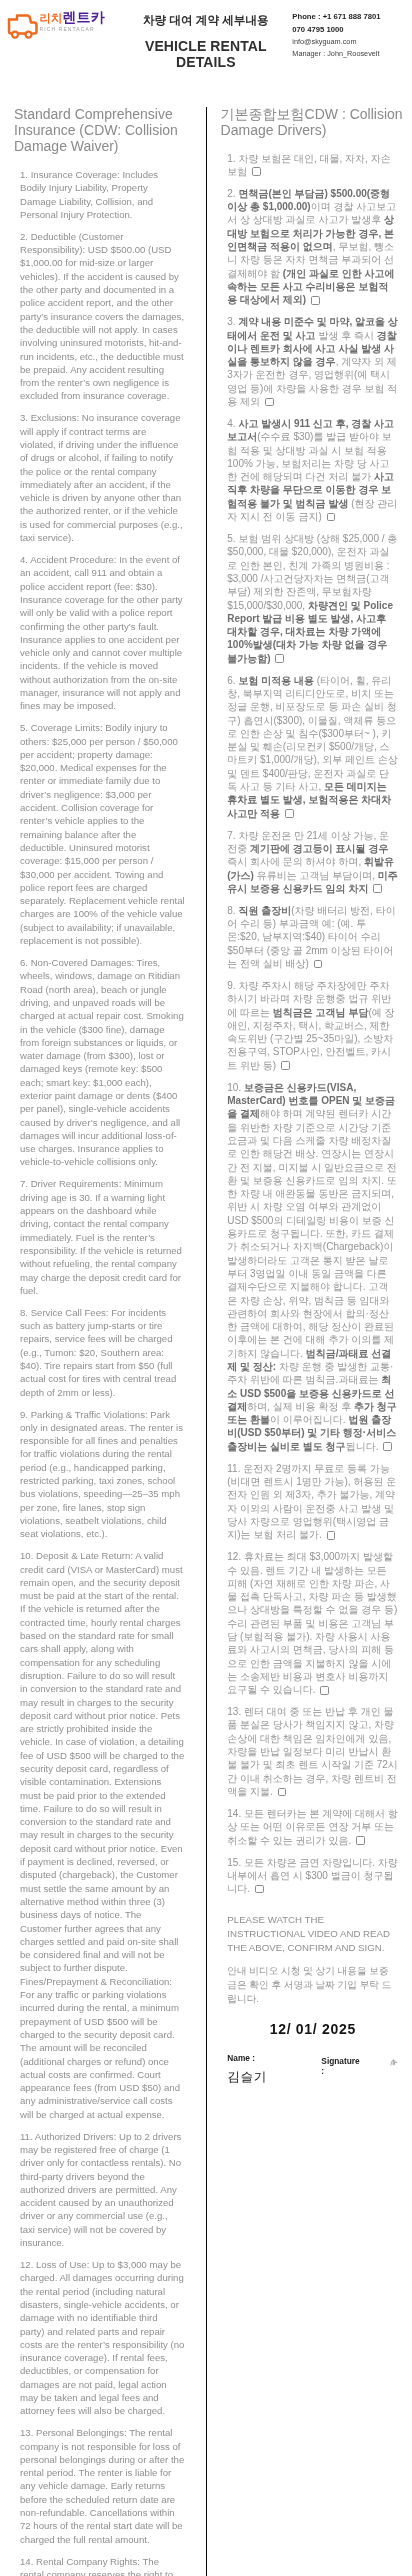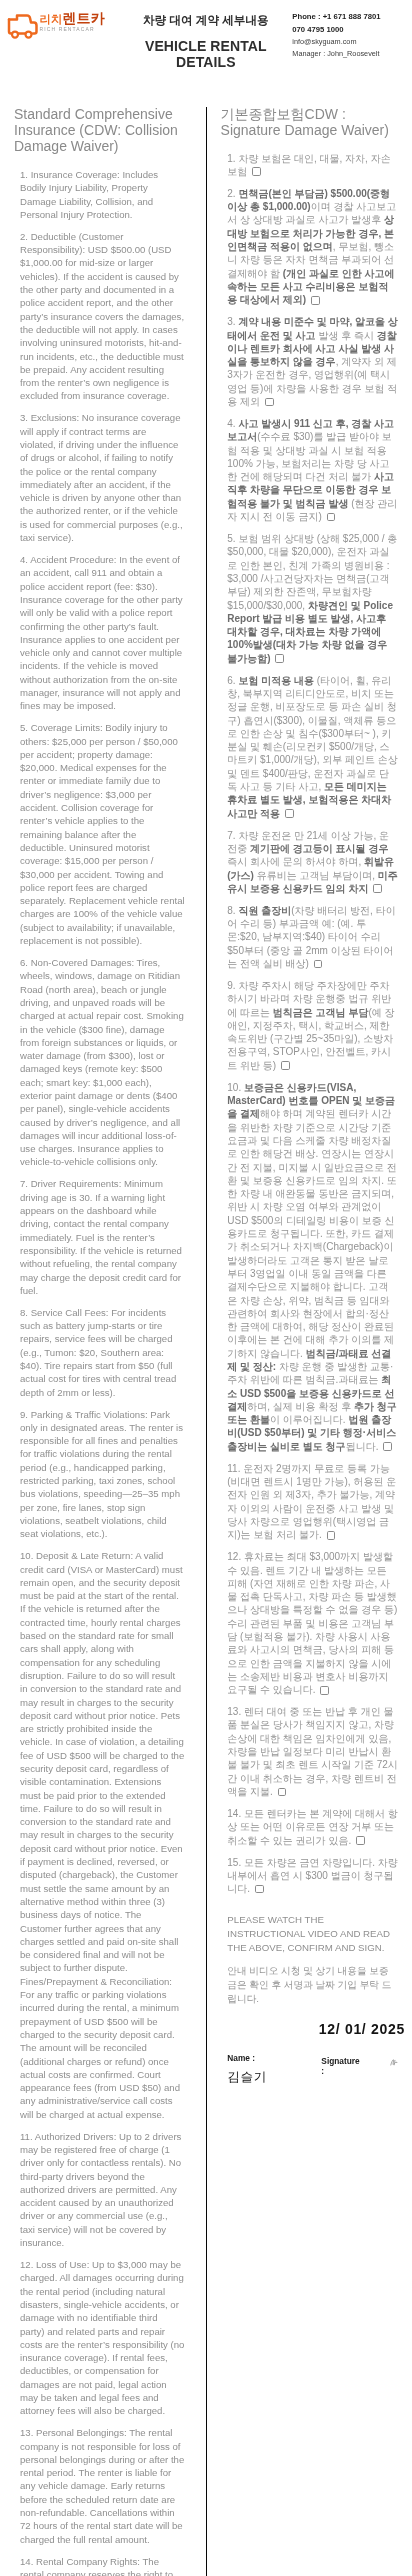--- a/index.html
+++ b/index.html
@@ -16,21 +16,21 @@
     display:flex;
     align-items:flex-start;
     padding:10.6px 6.7px 0 5.3px;
     box-sizing:border-box;
   }
   .logo{display:flex;align-items:flex-start;width:114px;}
   .logo svg{flex:0 0 auto;margin-top:1.3px;}
   .logo-text{margin-left:1.3px;line-height:1;}
   .logo-kr-line{white-space:nowrap;}
   .logo-kr-orange{color:#EE6A1F;font-weight:700;font-size:11.3px;}
-  .logo-kr-black{color:#c2410c;font-weight:700;font-size:14px;letter-spacing:0.3px;}
+  .logo-kr-black{color:#4c1d95;font-weight:700;font-size:14px;letter-spacing:0.3px;font-family:Liberation Mono, monospace;}
   .logo-sub{color:#9a9a9a;font-size:5px;letter-spacing:1.1px;margin-top:2px;}
   .title-block{flex:1;text-align:center;padding-top:1.3px;}
   .title-kr{
     color:#2f2f2f;font-weight:700;font-size:11.6px;line-height:1.35;
     width:133px;margin:0 auto;
   }
   .title-en{color:#2f2f2f;font-weight:700;font-size:14px;margin-top:10px;letter-spacing:0.1px;}
   .contact{width:114px;text-align:left;font-size:7.3px;line-height:1.6;padding-top:0.7px;}
   .contact .c-bold{color:#1f1f1f;font-weight:700;font-size:7.7px;}
   .contact .c-reg{color:#3e3e3e;}
@@ -79,21 +79,21 @@
   
   .notice-en{
     margin:17.3px 0 9.3px 0;padding:0 6.7px;
     font-size:9.7px;line-height:14px;color:#8f8f8f;
   }
   .notice-kr{
     margin:0 0 13.3px 0;padding:0 6.7px;
     font-size:9.7px;line-height:14px;color:#939393;
   }
   .date-value{
-    text-align:right;
+    text-align:center;
     font-size:14px;font-weight:700;color:#141414;
     letter-spacing:0.7px;
     margin:14.6px 0 16px 0;
   }
   .sign-row{display:flex;padding:0 6.7px;align-items:flex-start;}
   .sign-name{width:55%;}
   .sign-sig{width:45%;display:flex;align-items:flex-end;gap:24px;}
   .field-label{font-size:8.3px;font-weight:700;color:#202020;}
   .name-value{margin-top:6.7px;font-size:12.6px;color:#101010;letter-spacing:0.7px;}
   .sig-scribble{margin-left:5.3px;margin-top:-4px;}
@@ -151,21 +151,21 @@
           <p class="para">10. Deposit &amp; Late Return: A valid credit card (VISA or MasterCard) must remain open, and the security deposit must be paid at the start of the rental. If the vehicle is returned after the contracted time, hourly rental charges based on the standard rate for small cars shall apply, along with compensation for any scheduling disruption. Failure to do so will result in conversion to the standard rate and may result in charges to the security deposit card without prior notice. Pets are strictly prohibited inside the vehicle. In case of violation, a detailing fee of USD $500 will be charged to the security deposit card, regardless of visible contamination. Extensions must be paid prior to the extended time. Failure to do so will result in conversion to the standard rate and may result in charges to the security deposit card without prior notice. Even if payment is declined, reversed, or disputed (chargeback), the Customer must settle the same amount by an alternative method within three (3) business days of notice. The Customer further agrees that any charges settled and paid on-site shall be considered final and will not be subject to further dispute.
 Fines/Prepayment &amp; Reconciliation: For any traffic or parking violations incurred during the rental, a minimum prepayment of USD $500 will be charged to the security deposit card. The amount will be reconciled (additional charges or refund) once actual costs are confirmed. Court appearance fees (from USD $50) and any administrative/service call costs will be charged at actual expense.</p>
           <p class="para">11. Authorized Drivers: Up to 2 drivers may be registered free of charge (1 driver only for contactless rentals). No third-party drivers beyond the authorized drivers are permitted. Any accident caused by an unauthorized driver or any commercial use (e.g., taxi service) will not be covered by insurance.</p>
           <p class="para">12. Loss of Use: Up to $3,000 may be charged. All damages occurring during the rental period (including natural disasters, single-vehicle accidents, or damage with no identifiable third party) and related parts and repair costs are the renter’s responsibility (no insurance coverage). If rental fees, deductibles, or compensation for damages are not paid, legal action may be taken and legal fees and attorney fees will also be charged.</p>
           <p class="para">13. Personal Belongings: The rental company is not responsible for loss of personal belongings during or after the rental period. The renter is liable for any vehicle damage. Early returns before the scheduled return date are non-refundable. Cancellations within 72 hours of the rental start date will be charged the full rental amount.</p>
           <p class="para">14. Rental Company Rights: The rental company reserves the right to refuse any rental extension or cancel the rental agreement at any time for any reason.</p>
         </div>
     </div>
 
     <div class="col-right">
-      <h2 class="col-heading">기본종합보험CDW : Signature Damage Waiver)</h2>
+      <h2 class="col-heading">기본종합보험CDW : Collision Damage Drivers)</h2>
       <div id="ko-terms">
           <p class="para"><span>1. 차량 보험은 대인, 대물, 자차, 자손 보험 </span><span class="chk"></span></p>
           <p class="para"><span>2. </span><span class="b">면책금(본인 부담금) $500.00(중형이상 총 $1,000.00)</span><span>이며 경찰 사고보고서 상 상대방 과실로 사고가 발생후 </span><span class="b">상대방 보험으로 처리가 가능한 경우, 본인면책금 적용이 없으며</span><span>, 무보험, 뺑소니 차량 등은 자차 면책금 부과되어 선결제해야 함 </span><span class="b">(개인 과실로 인한 사고에 속하는 모든 사고 수리비용은 보험적용 대상에서 제외) </span><span class="chk"></span></p>
           <p class="para"><span>3. </span><span class="b">계약 내용 미준수 및 마약, 알코올 상태에서 운전 및 사고 </span><span>발생 후 즉시 </span><span class="b">경찰이나 렌트카 회사에 사고 사실 발생 사실을 통보하지 않을 경우</span><span>, 계약자 외 제3자가 운전한 경우, 영업행위(예 택시영업 등)에 차량을 사용한 경우 보험 적용 제외 </span><span class="chk"></span></p>
           <p class="para"><span>4. </span><span class="b">사고 발생시 911 신고 후, 경찰 사고보고서</span><span>(수수료 $30)를 발급 받아야 보험 적용 및 상대방 과실 시 보험 적용 100% 가능, 보험처리는 차량 당 사고 한 건에 해당되며 다건 처리 불가 </span><span class="b">사고 직후 차량을 무단으로 이동한 경우 보험적용 불가 및 범칙금 발생 </span><span>(현장 관리자 지시 전 이동 금지) </span><span class="chk"></span></p>
           <p class="para"><span>5. 보험 범위 상대방 (상해 $25,000 / 총 $50,000, 대물 $20,000), 운전자 과실로 인한 본인, 친계 가족의 병원비용 : $3,000 /사고건당자차는 면책금(고객부담) 제외한 잔존액, 무보험차량 $15,000/$30,000, </span><span class="b">차량견인 및 Police Report 발급 비용 별도 발생, 사고후 대차할 경우, 대차료는 차량 가액에 100%발생(대차 가능 차량 없을 경우 불가능함) </span><span class="chk"></span></p>
           <p class="para"><span>6. </span><span class="b">보험 미적용 내용 </span><span>(타이어, 휠, 유리창, 북부지역 리티디안도로, 비치 또는 정글 운행, 비포장도로 등 파손 실비 청구) 흡연시($300), 이물질, 액체류 등으로 인한 손상 및 침수($300부터~ ), 키 분실 및 훼손(리모컨키 $500/개당, 스마트키 $1,000/개당), 외부 페인트 손상 및 덴트 $400/판당, 운전자 과실로 단독 사고 등 기타 사고, </span><span class="b">모든 데미지는 휴차료 별도 발생, 보험적용은 차대차 사고만 적용 </span><span class="chk"></span></p>
           <p class="para"><span>7. 차량 운전은 만 21세 이상 가능, 운전중 </span><span class="b">계기판에 경고등이 표시될 경우 </span><span>즉시 회사에 문의 하셔야 하며, </span><span class="b">휘발유(가스) </span><span>유류비는 고객님 부담이며, </span><span class="b">미주유시 보증용 신용카드 임의 차지 </span><span class="chk"></span></p>
           <p class="para"><span>8. </span><span class="b">직원 출장비</span><span>(차량 배터리 방전, 타이어 수리 등) 부과금액 예: (예. 투몬:$20, 남부지역:$40) 타이어 수리 $50부터 (중앙 골 2mm 이상된 타이어는 전액 실비 배상) </span><span class="chk"></span></p>
           <p class="para"><span>9. 차량 주차시 해당 주차장에만 주차하시기 바라며 차량 운행중 법규 위반에 따르는 </span><span class="b">범칙금은 고객님 부담</span><span>(예 장애인, 지정주차, 택시, 학교버스, 제한속도위반 (구간별 25~35마일), 소방차전용구역, STOP사인, 안전벨트, 카시트 위반 등) </span><span class="chk"></span></p>

